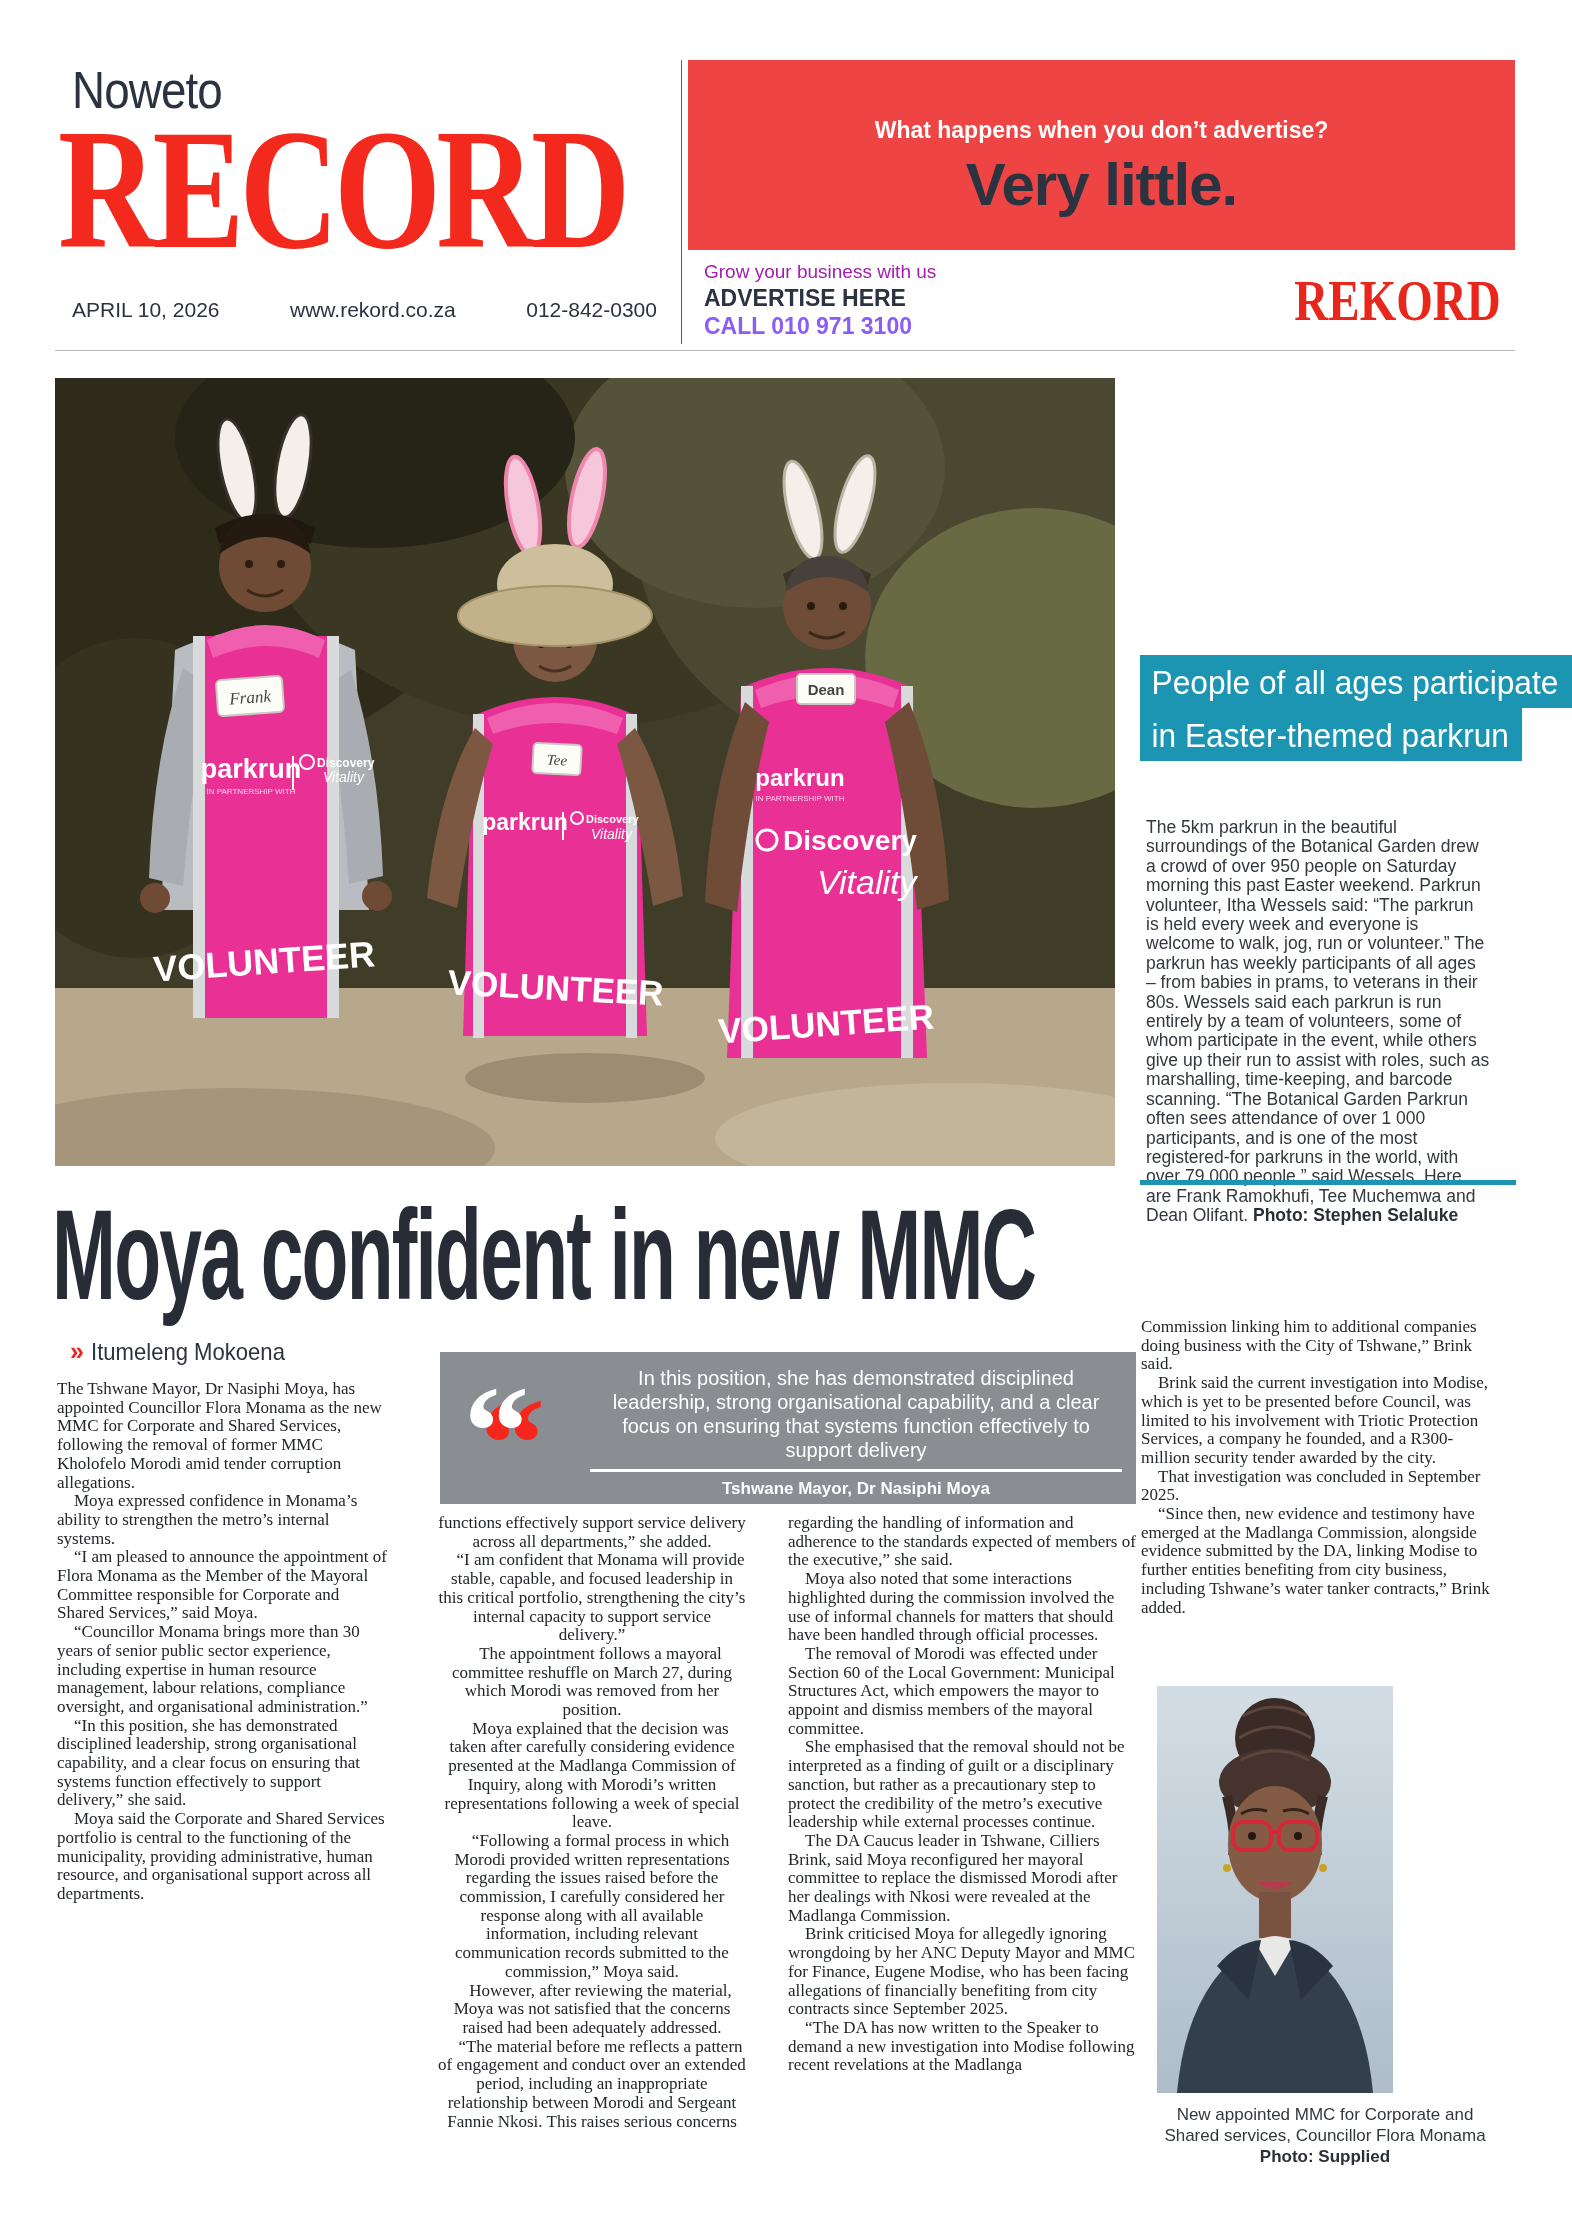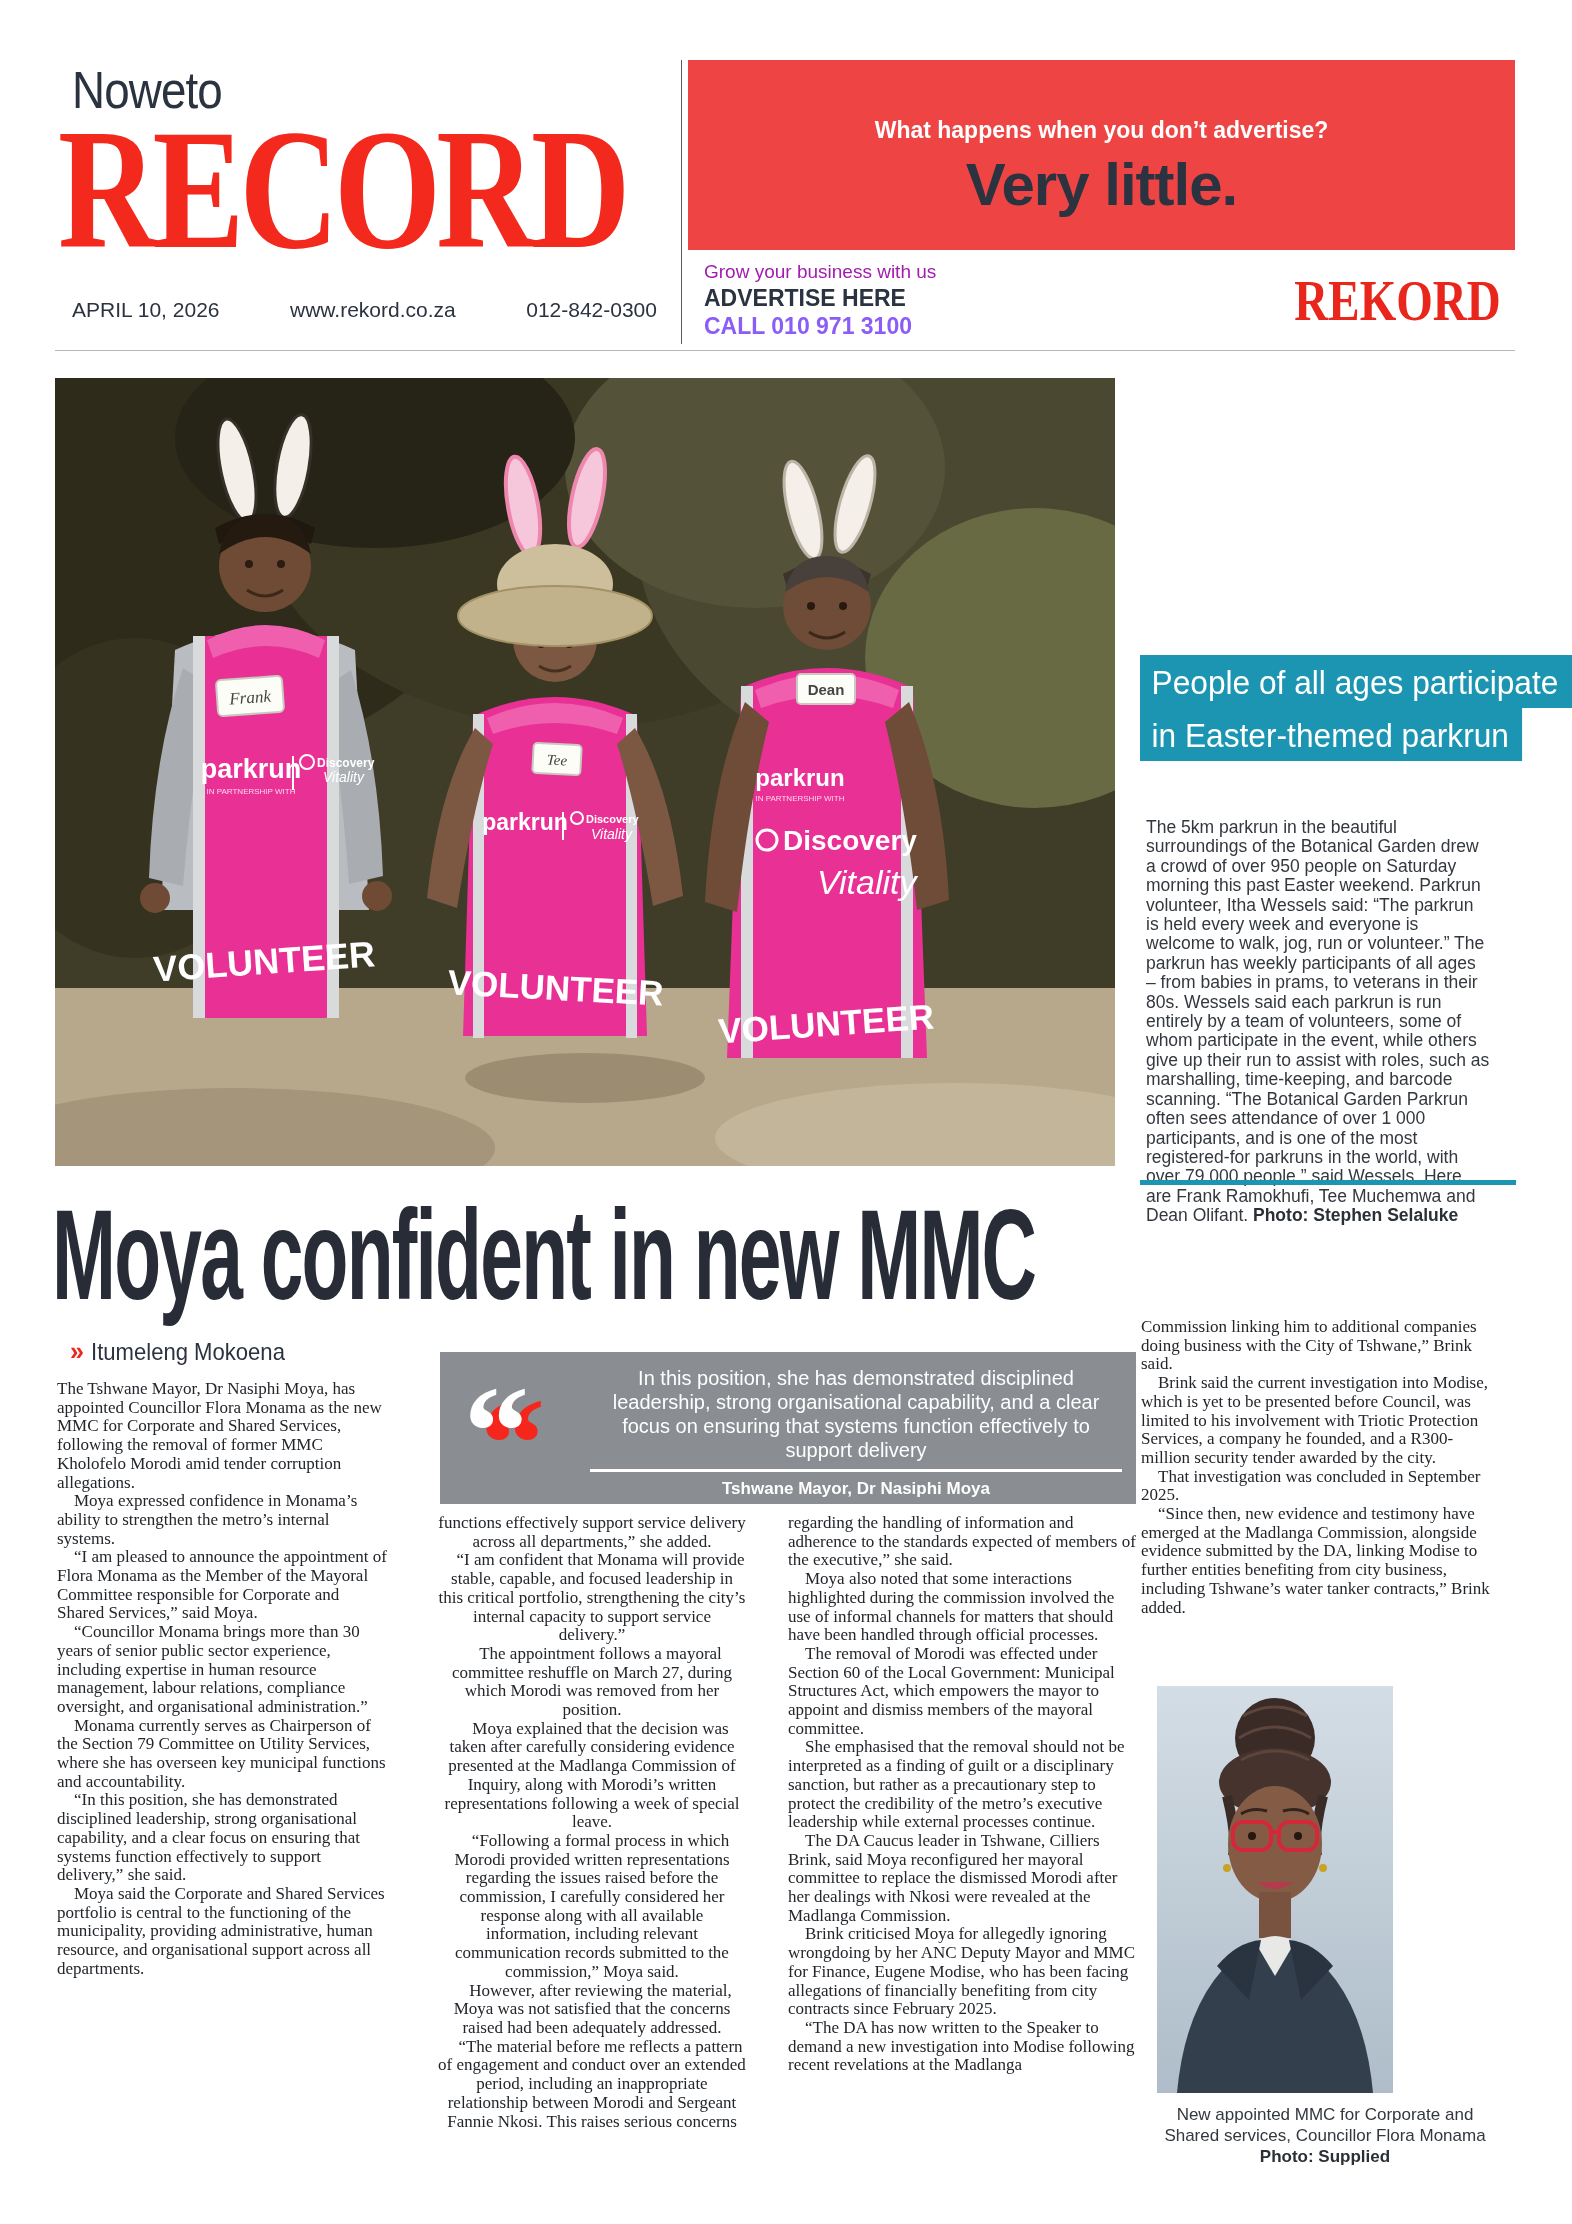--- a/index.html
+++ b/index.html
@@ -231,40 +231,39 @@
     <div class="q-text">In this position, she has demonstrated disciplined leadership, strong organisational capability, and a clear focus on ensuring that systems function effectively to support delivery</div>
     <div class="q-line"></div>
     <div class="q-attr">Tshwane Mayor, Dr Nasiphi Moya</div>
   </div>
 
   <div class="col col1">
       <p class="para">The Tshwane Mayor, Dr Nasiphi Moya, has appointed Councillor Flora Monama as the new MMC for Corporate and Shared Services, following the removal of former MMC Kholofelo Morodi amid tender corruption allegations.</p>
       <p class="para">Moya expressed confidence in Monama’s ability to strengthen the metro’s internal systems.</p>
       <p class="para">“I am pleased to announce the appointment of Flora Monama as the Member of the Mayoral Committee responsible for Corporate and Shared Services,” said Moya.</p>
       <p class="para">“Councillor Monama brings more than 30 years of senior public sector experience, including expertise in human resource management, labour relations, compliance oversight, and organisational administration.”</p>
-      <p class="para">Monama currently serves as Chairperson of the Section 79 Committee on Utility Services, where she has overseen key municipal functions and accountability.</p>
       <p class="para">“In this position, she has demonstrated disciplined leadership, strong organisational capability, and a clear focus on ensuring that systems function effectively to support delivery,” she said.</p>
       <p class="para">Moya said the Corporate and Shared Services portfolio is central to the functioning of the municipality, providing administrative, human resource, and organisational support across all departments.</p>
     </div>
   <div class="col col2">
       <p class="para">functions effectively support service delivery across all departments,” she added.</p>
       <p class="para">“I am confident that Monama will provide stable, capable, and focused leadership in this critical portfolio, strengthening the city’s internal capacity to support service delivery.”</p>
       <p class="para">The appointment follows a mayoral committee reshuffle on March 27, during which Morodi was removed from her position.</p>
       <p class="para">Moya explained that the decision was taken after carefully considering evidence presented at the Madlanga Commission of Inquiry, along with Morodi’s written representations following a week of special leave.</p>
       <p class="para">“Following a formal process in which Morodi provided written representations regarding the issues raised before the commission, I carefully considered her response along with all available information, including relevant communication records submitted to the commission,” Moya said.</p>
       <p class="para">However, after reviewing the material, Moya was not satisfied that the concerns raised had been adequately addressed.</p>
       <p class="para">“The material before me reflects a pattern of engagement and conduct over an extended period, including an inappropriate relationship between Morodi and Sergeant Fannie Nkosi. This raises serious concerns</p>
     </div>
   <div class="col col3">
       <p class="para">regarding the handling of information and adherence to the standards expected of members of the executive,” she said.</p>
       <p class="para">Moya also noted that some interactions highlighted during the commission involved the use of informal channels for matters that should have been handled through official processes.</p>
       <p class="para">The removal of Morodi was effected under Section 60 of the Local Government: Municipal Structures Act, which empowers the mayor to appoint and dismiss members of the mayoral committee.</p>
       <p class="para">She emphasised that the removal should not be interpreted as a finding of guilt or a disciplinary sanction, but rather as a precautionary step to protect the credibility of the metro’s executive leadership while external processes continue.</p>
       <p class="para">The DA Caucus leader in Tshwane, Cilliers Brink, said Moya reconfigured her mayoral committee to replace the dismissed Morodi after her dealings with Nkosi were revealed at the Madlanga Commission.</p>
-      <p class="para">Brink criticised Moya for allegedly ignoring wrongdoing by her ANC Deputy Mayor and MMC for Finance, Eugene Modise, who has been facing allegations of financially benefiting from city contracts since February 2025.</p>
+      <p class="para">Brink criticised Moya for allegedly ignoring wrongdoing by her ANC Deputy Mayor and MMC for Finance, Eugene Modise, who has been facing allegations of financially benefiting from city contracts since September 2025.</p>
       <p class="para">“The DA has now written to the Speaker to demand a new investigation into Modise following recent revelations at the Madlanga</p>
     </div>
   <div class="col col4">
       <p class="para">Commission linking him to additional companies doing business with the City of Tshwane,” Brink said.</p>
       <p class="para">Brink said the current investigation into Modise, which is yet to be presented before Council, was limited to his involvement with Triotic Protection Services, a company he founded, and a R300-million security tender awarded by the city.</p>
       <p class="para">That investigation was concluded in September 2025.</p>
       <p class="para">“Since then, new evidence and testimony have emerged at the Madlanga Commission, alongside evidence submitted by the DA, linking Modise to further entities benefiting from city business, including Tshwane’s water tanker contracts,” Brink added.</p>
     </div>
 
   <svg class="portrait" viewBox="0 0 236 407" aria-hidden="true">

